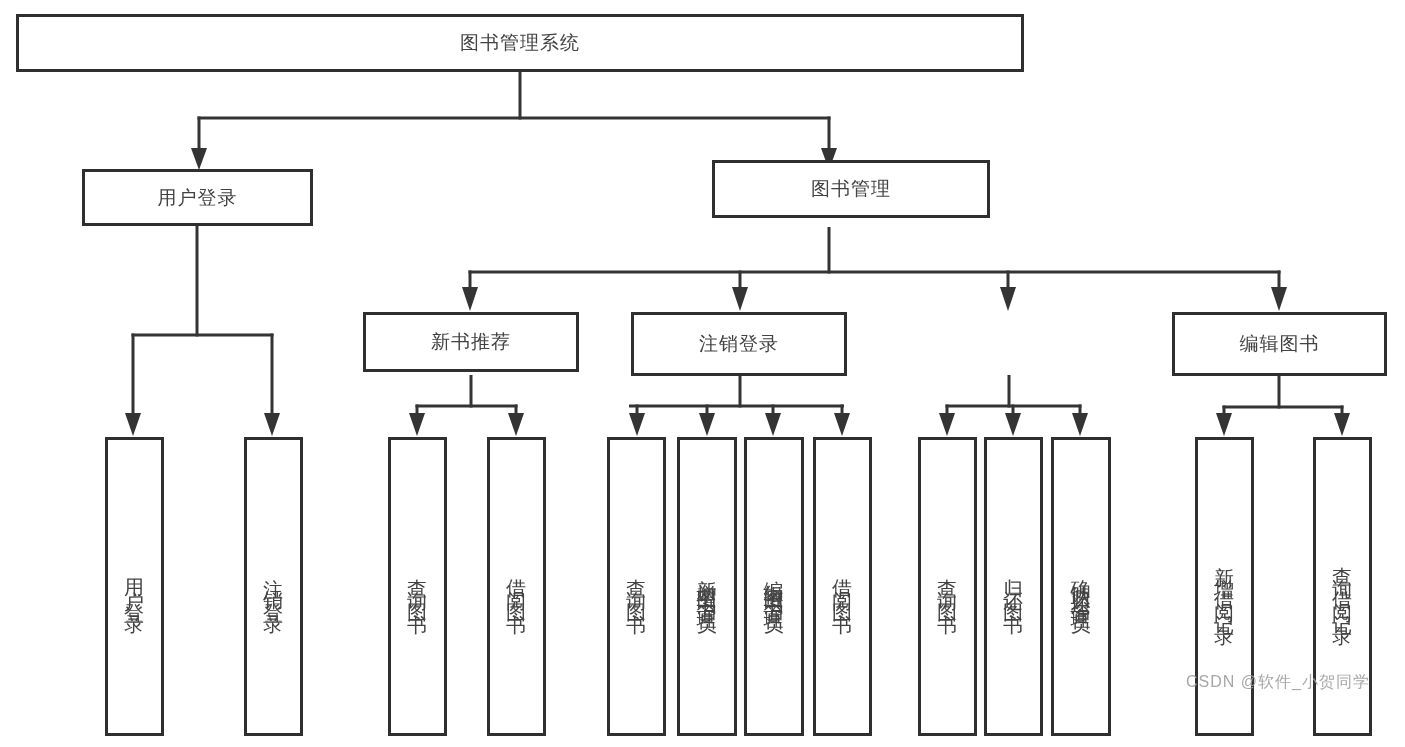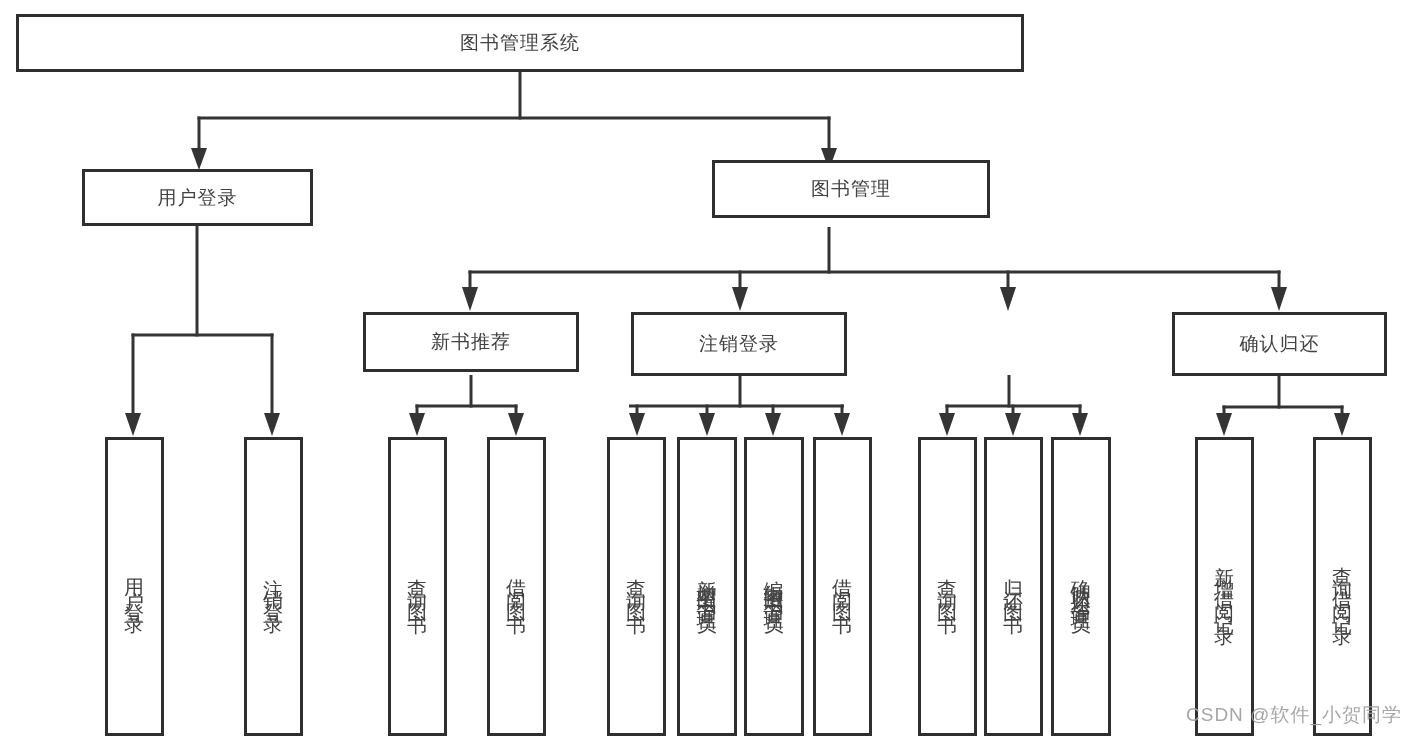--- a/index.html
+++ b/index.html
@@ -35,22 +35,22 @@
   .vlabel{
     writing-mode:vertical-rl;
     text-orientation:mixed;
     font-size:20px;
     letter-spacing:12px;
     line-height:1;
   }
   .vlabel.tight{letter-spacing:5px;}
   #watermark{
     position:absolute;
-    left:1186px;top:702px;
-    font-size:19px;
+    left:1186px;top:672px;
+    font-size:16px;
     color:rgba(158,158,158,0.92);
     letter-spacing:1px;
     z-index:20;
     white-space:nowrap;
   }
 </style>
 </head>
 <body>
 
 <div id="canvas">
@@ -128,21 +128,21 @@
     <span>图书管理</span>
   </div>
 
   <div class="box" style="left:363px;top:312px;width:216px;height:60px;">
     <span>新书推荐</span>
   </div>
   <div class="box" style="left:631px;top:312px;width:216px;height:64px;">
     <span>注销登录</span>
   </div>
   <div class="box" style="left:1172px;top:312px;width:215px;height:64px;">
-    <span>确认归还</span>
+    <span>编辑图书</span>
   </div>
 
   <div class="vbox" style="left:105px;top:437px;width:59px;height:299px;">
     <span class="vlabel">用户登录</span>
   </div>
   <div class="vbox" style="left:244px;top:437px;width:59px;height:299px;">
     <span class="vlabel">注销登录</span>
   </div>
 
   <div class="vbox" style="left:388px;top:437px;width:59px;height:299px;">

